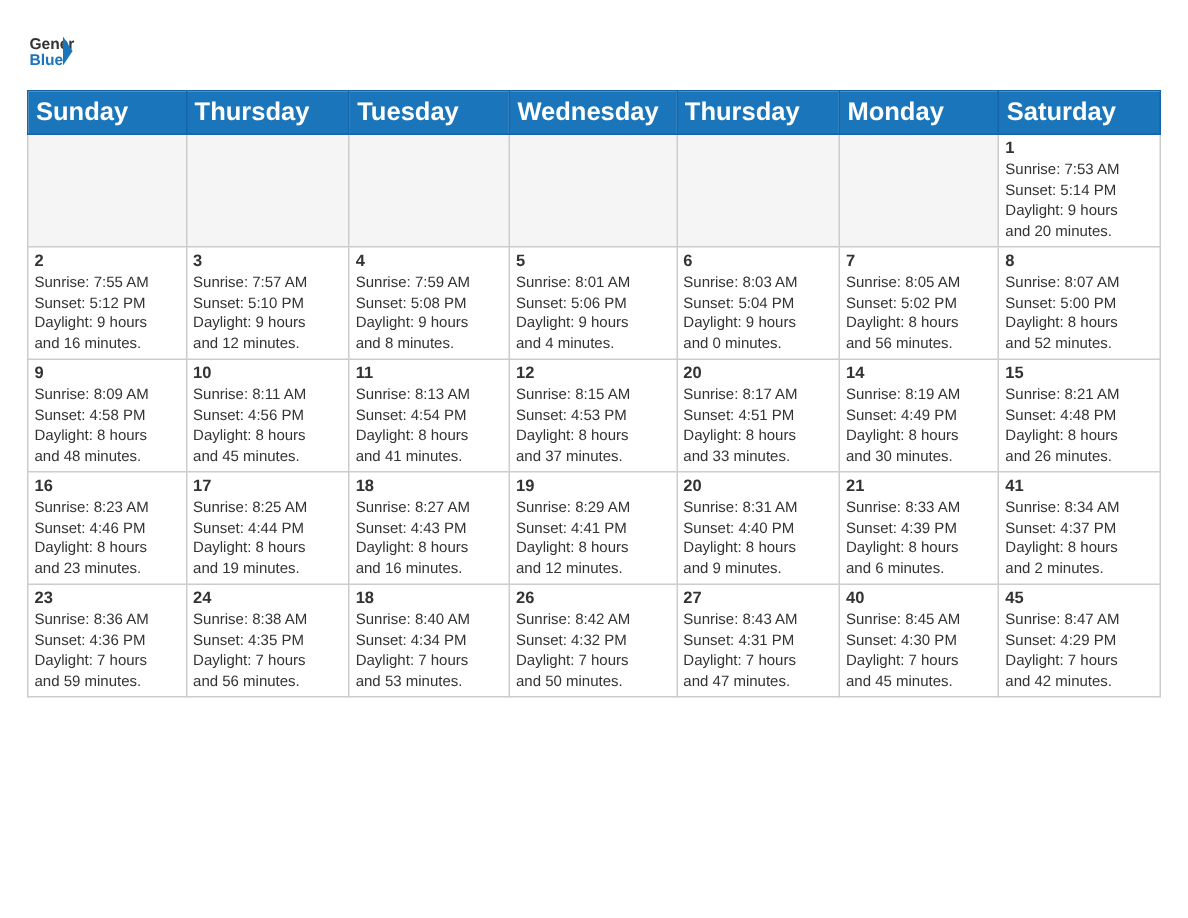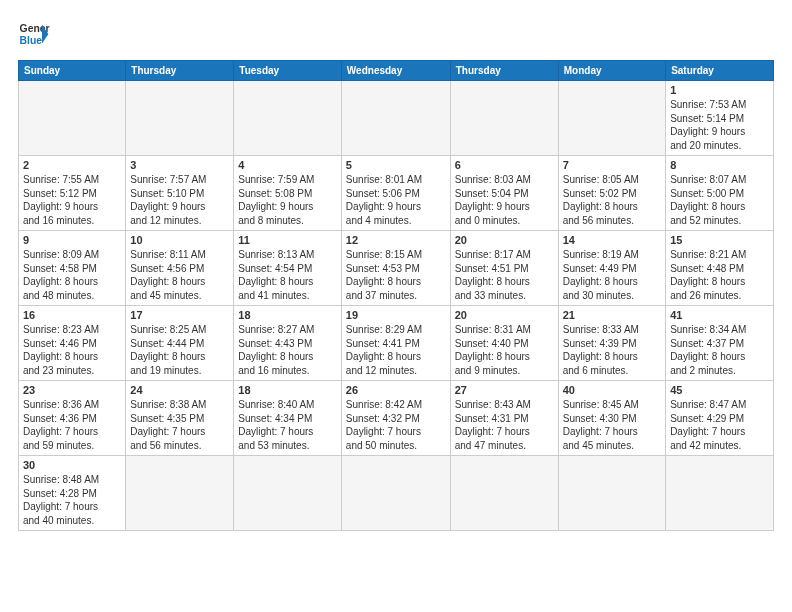--- a/index.html
+++ b/index.html
@@ -44,21 +44,21 @@
     }
     
     .calendar {
       width: 100%;
       border-collapse: collapse;
       font-size: 9px;
     }
     .calendar thead tr th {
       background: #1a75bb;
       color: #fff;
-      font-size: 10px;
+      font-size: 17px;
       font-weight: bold;
       padding: 4px 5px;
       text-align: left;
       border: 1px solid #1565a8;
     }
     .calendar tbody tr td {
       border: 1px solid #ccc;
       vertical-align: top;
       padding: 3px 4px;
       width: 113px;
@@ -240,27 +240,15 @@
           </td>
           <td>
             <span class="day-number">40</span>
             <div class="day-info">Sunrise: 8:45 AM<br>Sunset: 4:30 PM<br>Daylight: 7 hours<br>and 45 minutes.</div>
           </td>
           <td>
             <span class="day-number">45</span>
             <div class="day-info">Sunrise: 8:47 AM<br>Sunset: 4:29 PM<br>Daylight: 7 hours<br>and 42 minutes.</div>
           </td>
         </tr>
-        <tr class="last-row">
-          <td>
-            <span class="day-number">30</span>
-            <div class="day-info">Sunrise: 8:48 AM<br>Sunset: 4:28 PM<br>Daylight: 7 hours<br>and 40 minutes.</div>
-          </td>
-          <td class="empty"></td>
-          <td class="empty"></td>
-          <td class="empty"></td>
-          <td class="empty"></td>
-          <td class="empty"></td>
-          <td class="empty"></td>
-        </tr>
       </tbody>
   </table>
 </div>
 
 </body></html>

